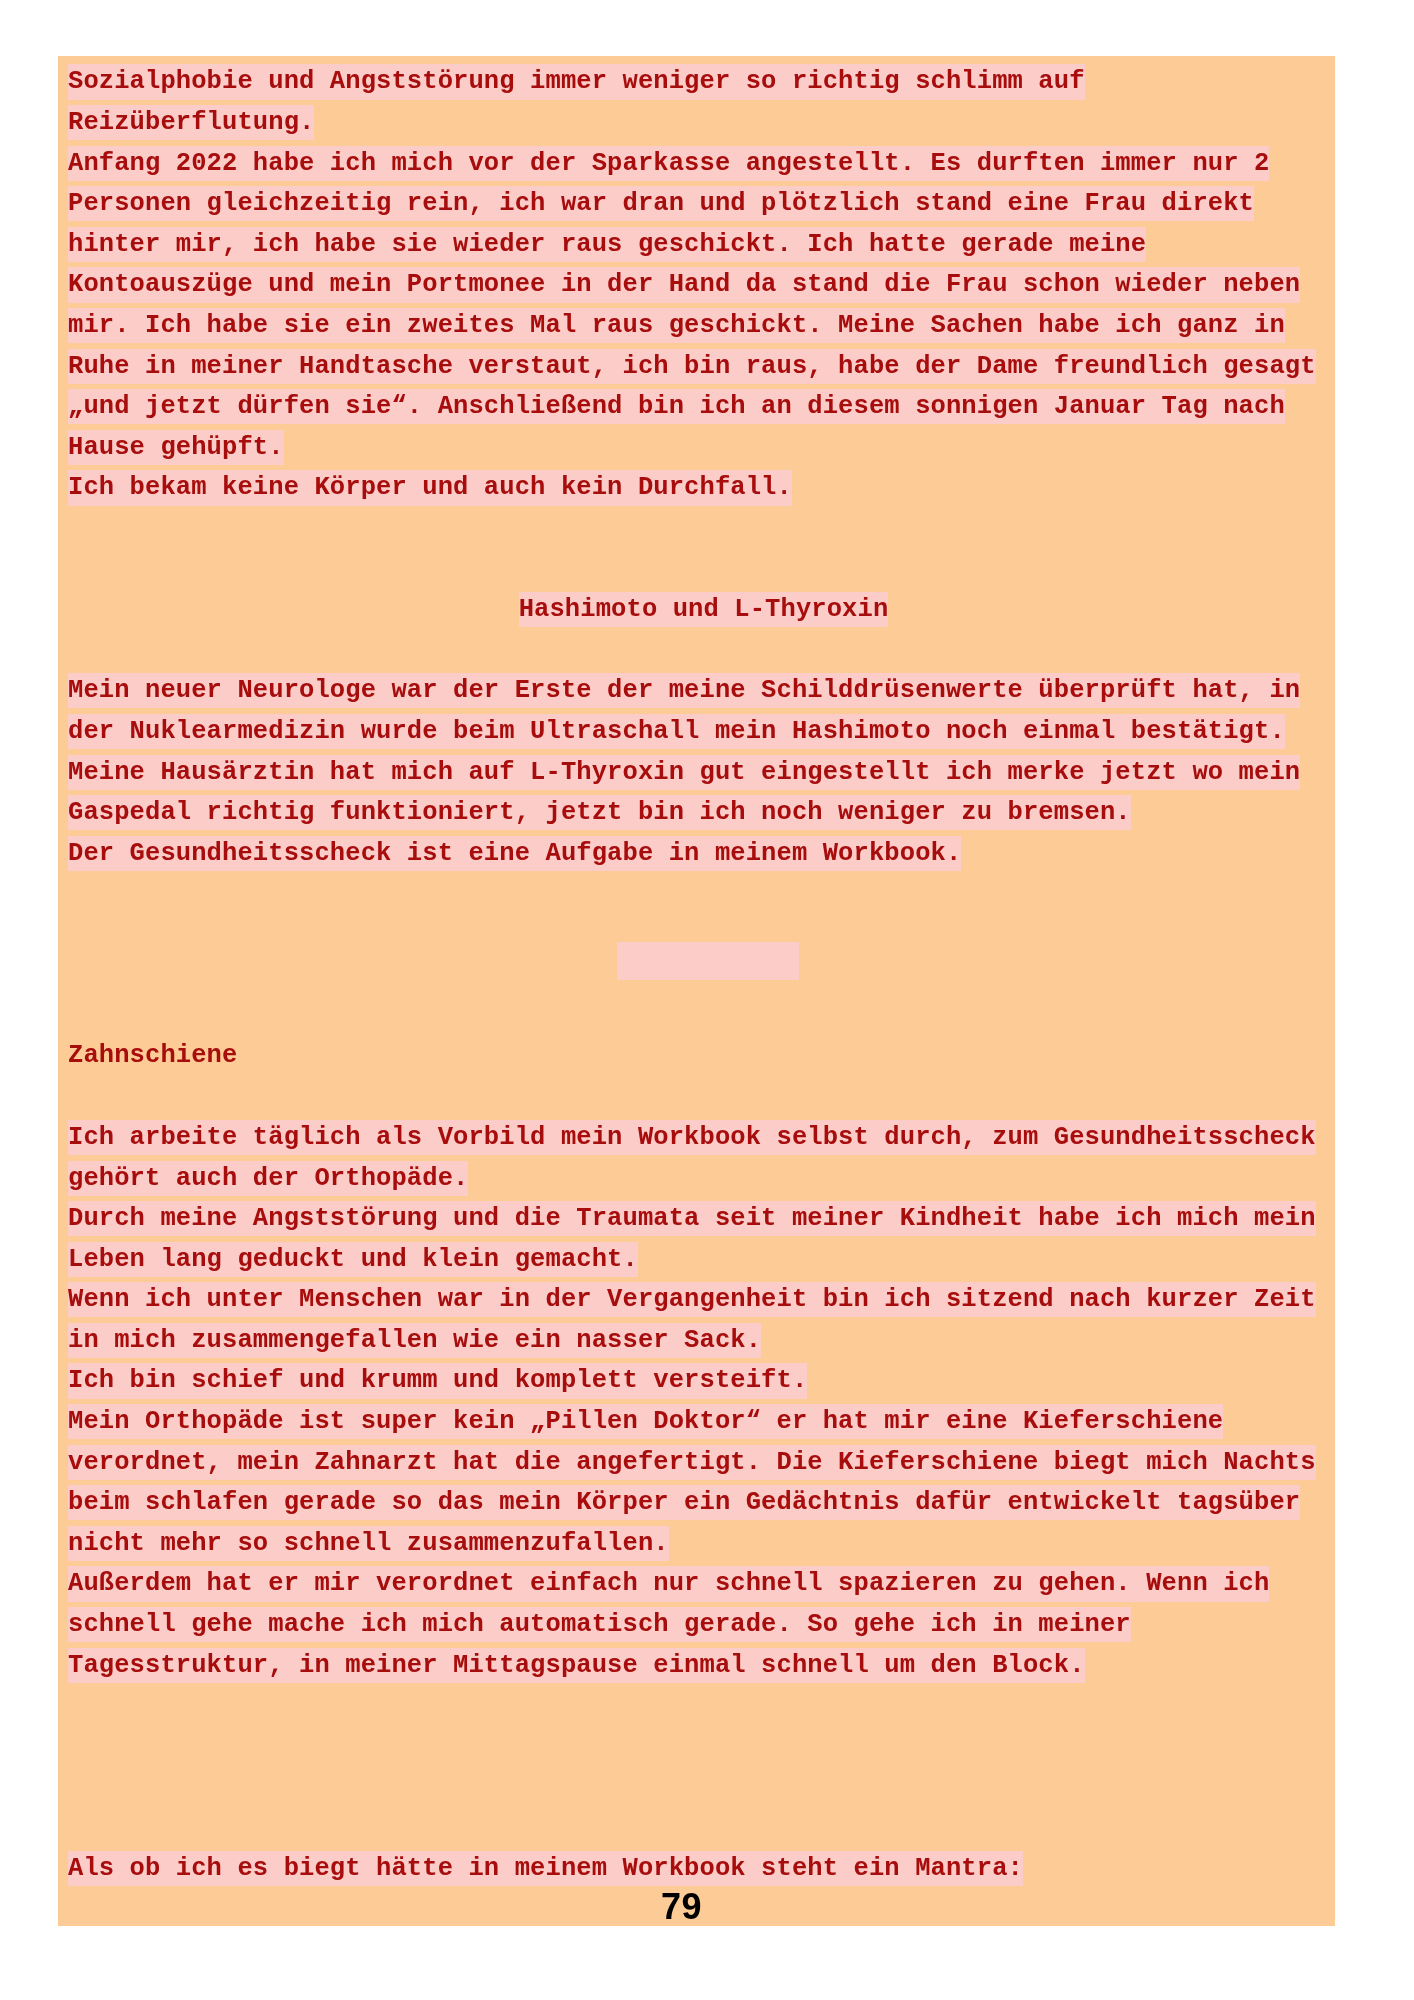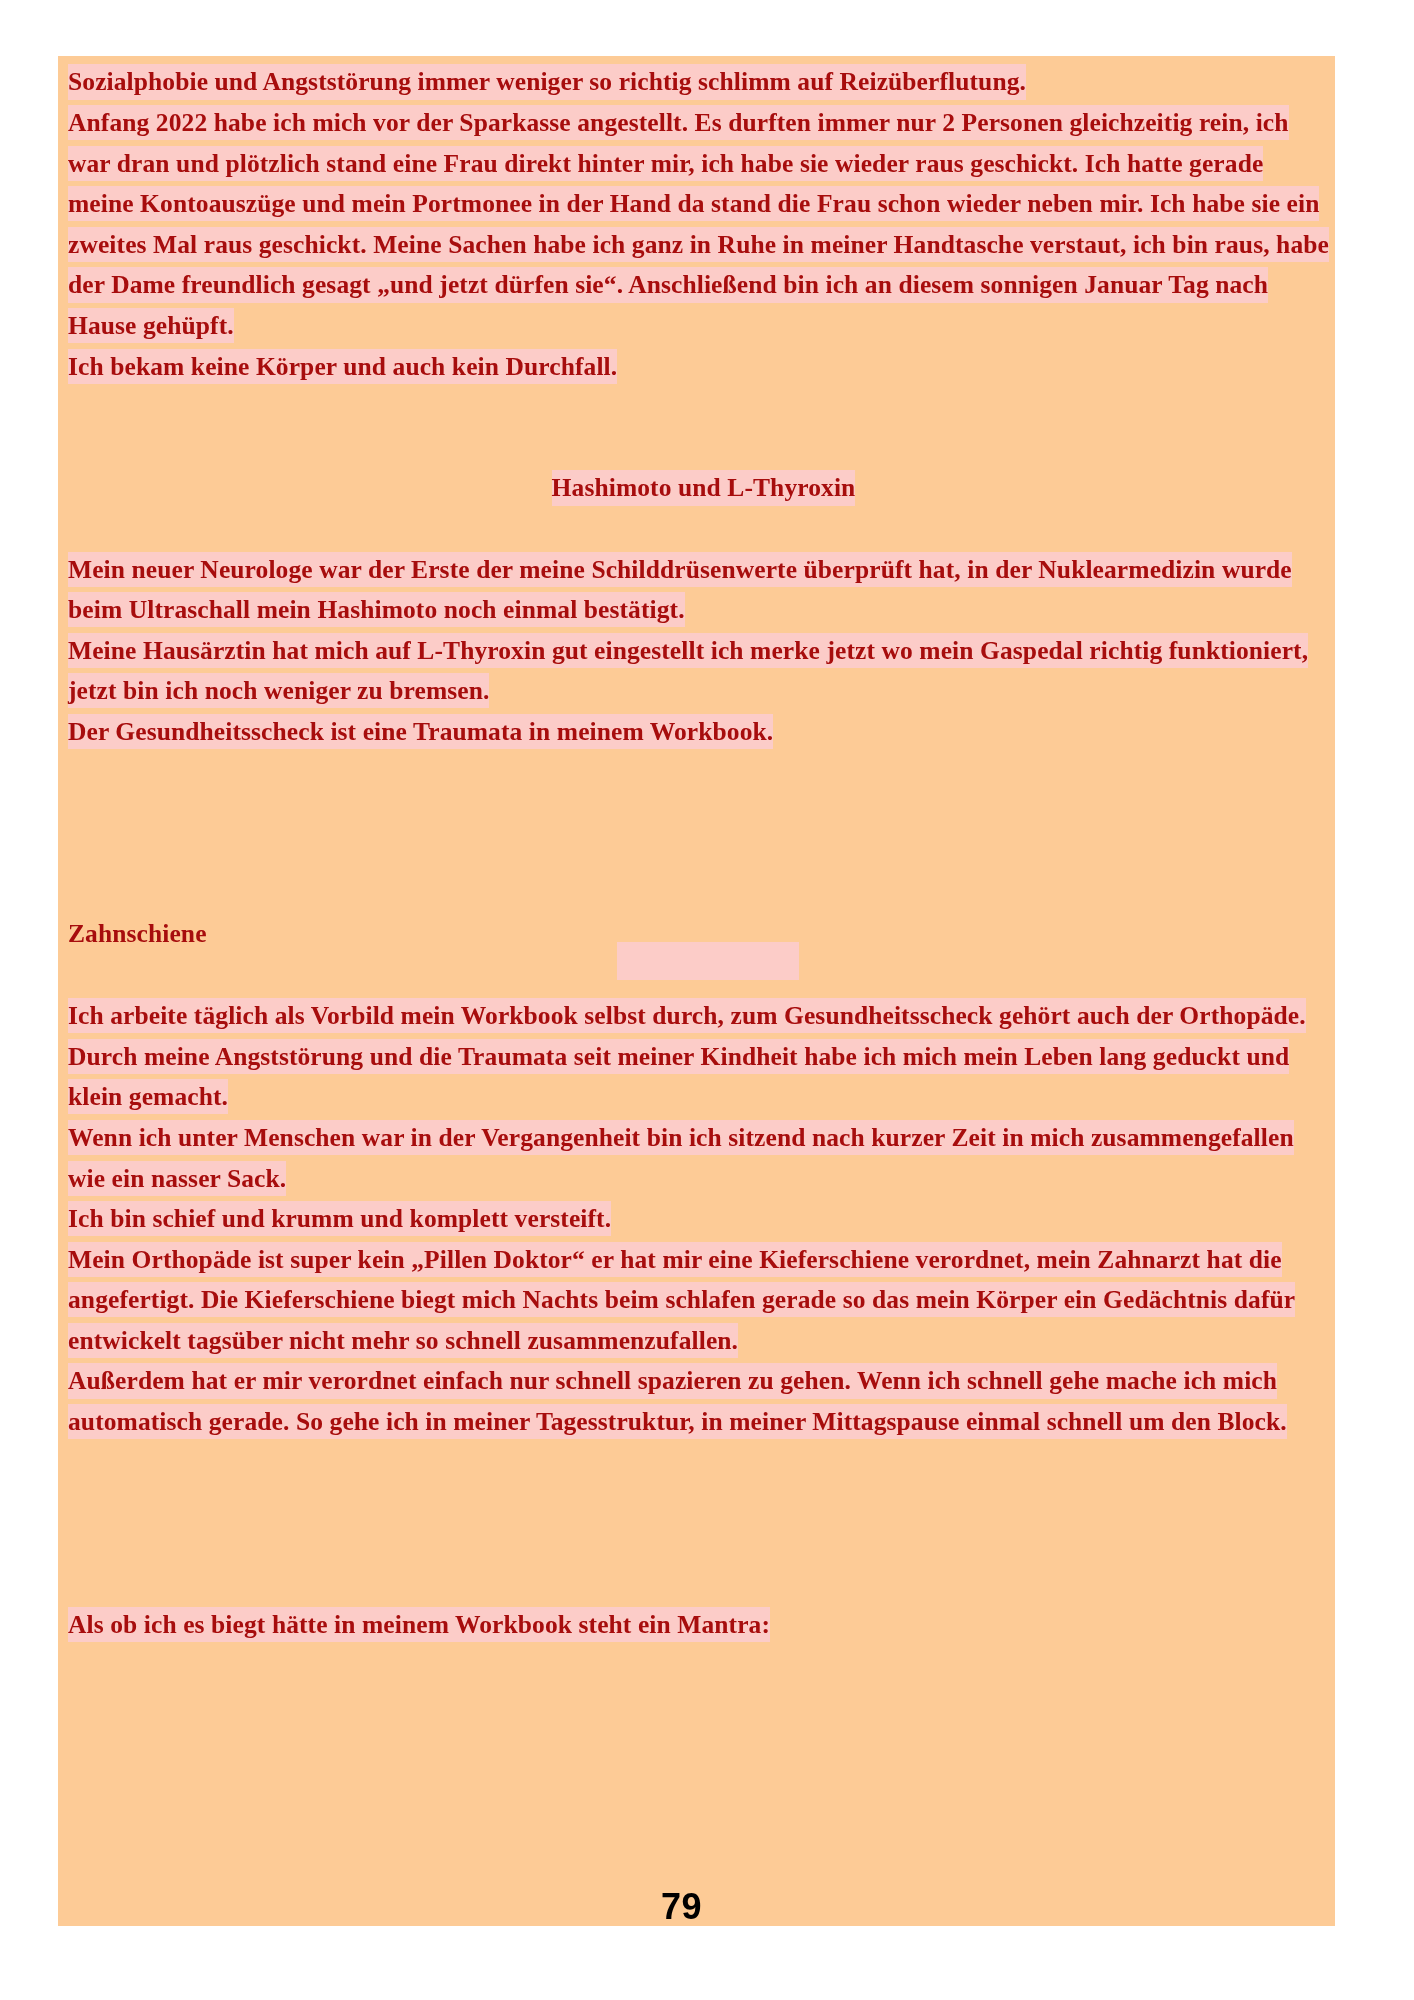--- a/index.html
+++ b/index.html
@@ -25,21 +25,21 @@
     background: #fdcb96;
     box-sizing: border-box;
   }
 
   
   #body-text {
     position: absolute;
     left: 10px;
     top: 6px;
     width: 1265px;
-    font-family: Liberation Serif, serif;
+    font-family: Liberation Mono, monospace;
     font-size: 25.5px;
     font-weight: 700;
     line-height: 40.6px;
     color: #a70d0d;
     letter-spacing: 0.1px;
   }
 
   .block {
     margin: 0;
     padding: 0;
@@ -121,21 +121,21 @@
     <div class="gap-2"></div>
 
     <p class="block heading-center"><span class="hl">Hashimoto und L-Thyroxin</span></p>
 
     <div class="gap-1"></div>
 
     <p class="block para-hl"><span>Mein neuer Neurologe war der Erste der meine Schilddrüsenwerte überprüft hat, in der Nuklearmedizin wurde beim Ultraschall mein Hashimoto noch einmal bestätigt.</span></p>
 
     <p class="block para-hl"><span>Meine Hausärztin hat mich auf L-Thyroxin gut eingestellt ich merke jetzt wo mein Gaspedal richtig funktioniert, jetzt bin ich noch weniger zu bremsen.</span></p>
 
-    <p class="block para-hl"><span>Der Gesundheitsscheck ist eine Traumata in meinem Workbook.</span></p>
+    <p class="block para-hl"><span>Der Gesundheitsscheck ist eine Aufgabe in meinem Workbook.</span></p>
 
     <div class="gap-4"></div>
 
     <p class="block subheading"><span>Zahnschiene</span></p>
 
     <div class="gap-1"></div>
 
     <p class="block para-hl"><span>Ich arbeite täglich als Vorbild mein Workbook selbst durch, zum Gesundheitsscheck gehört auch der Orthopäde.</span></p>
 
     <p class="block para-hl"><span>Durch meine Angststörung und die Traumata seit meiner Kindheit habe ich mich mein Leben lang geduckt und klein gemacht.</span></p>

